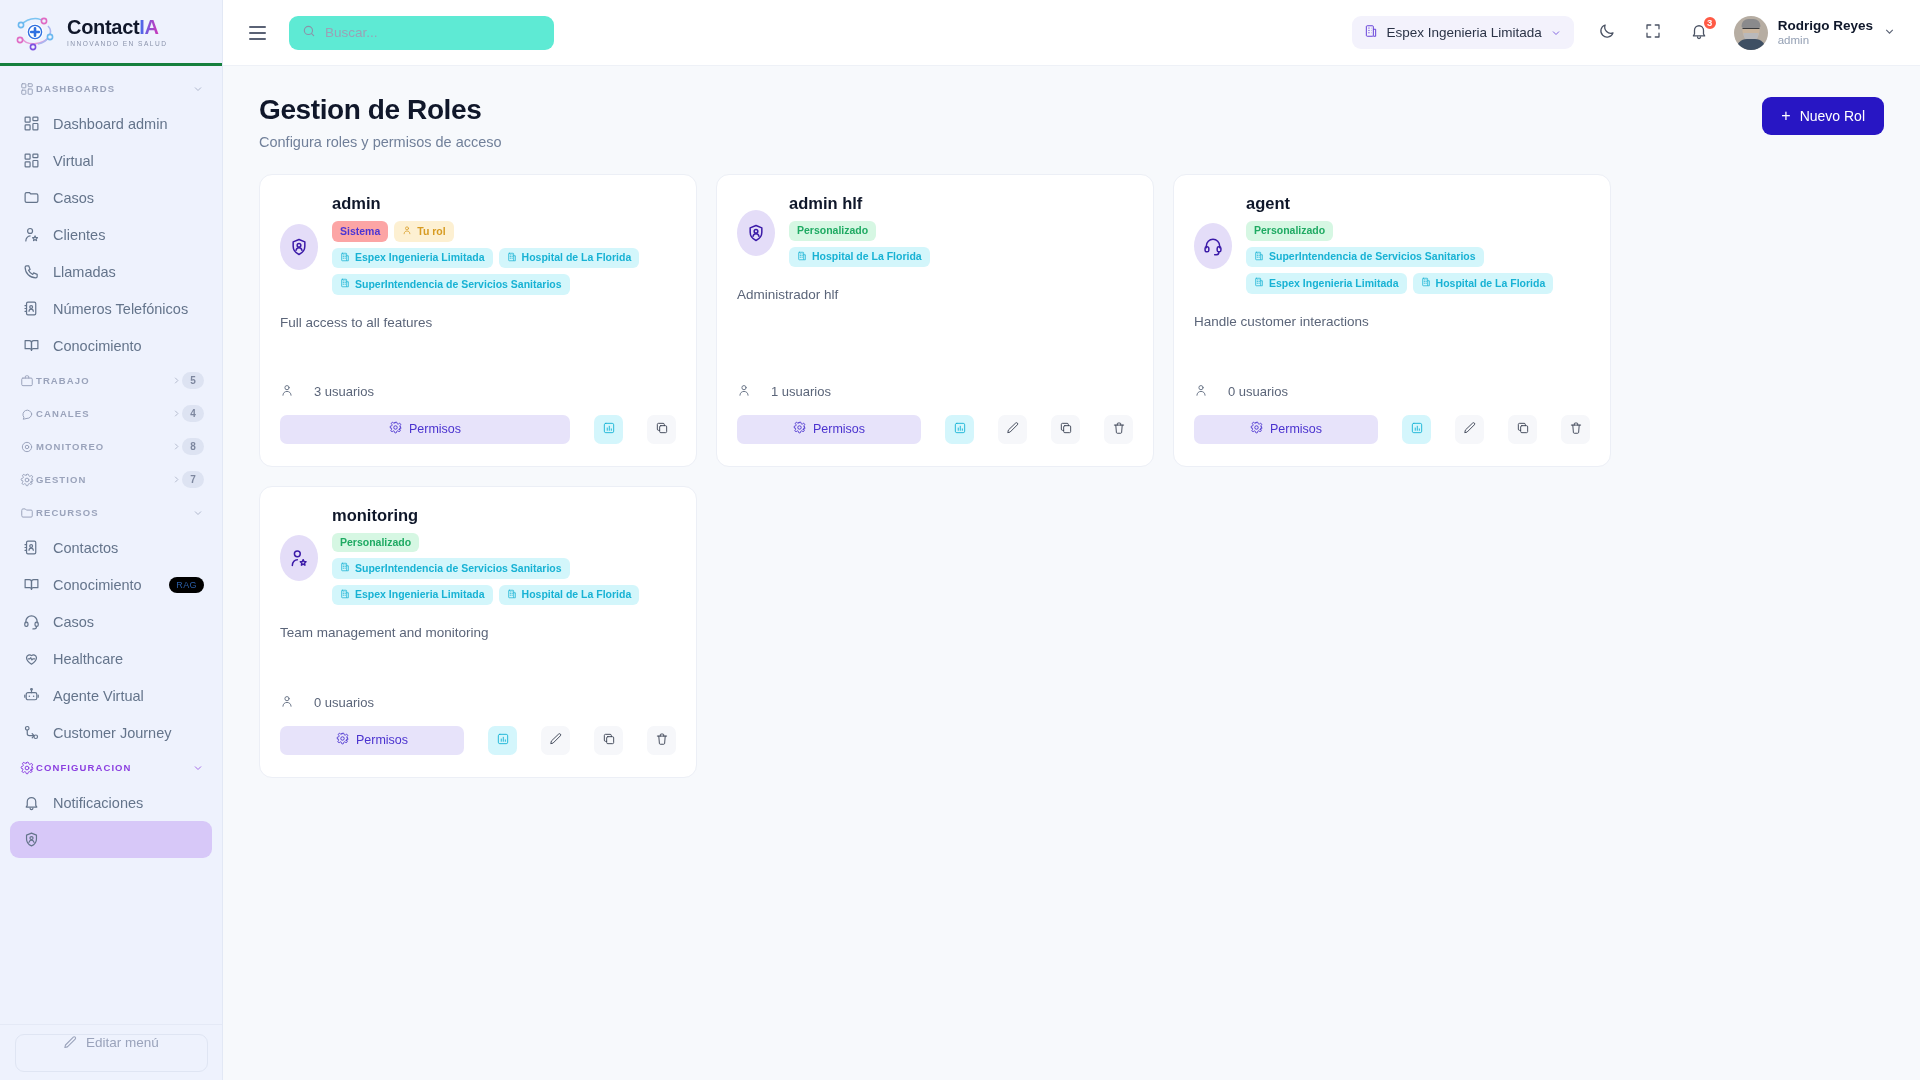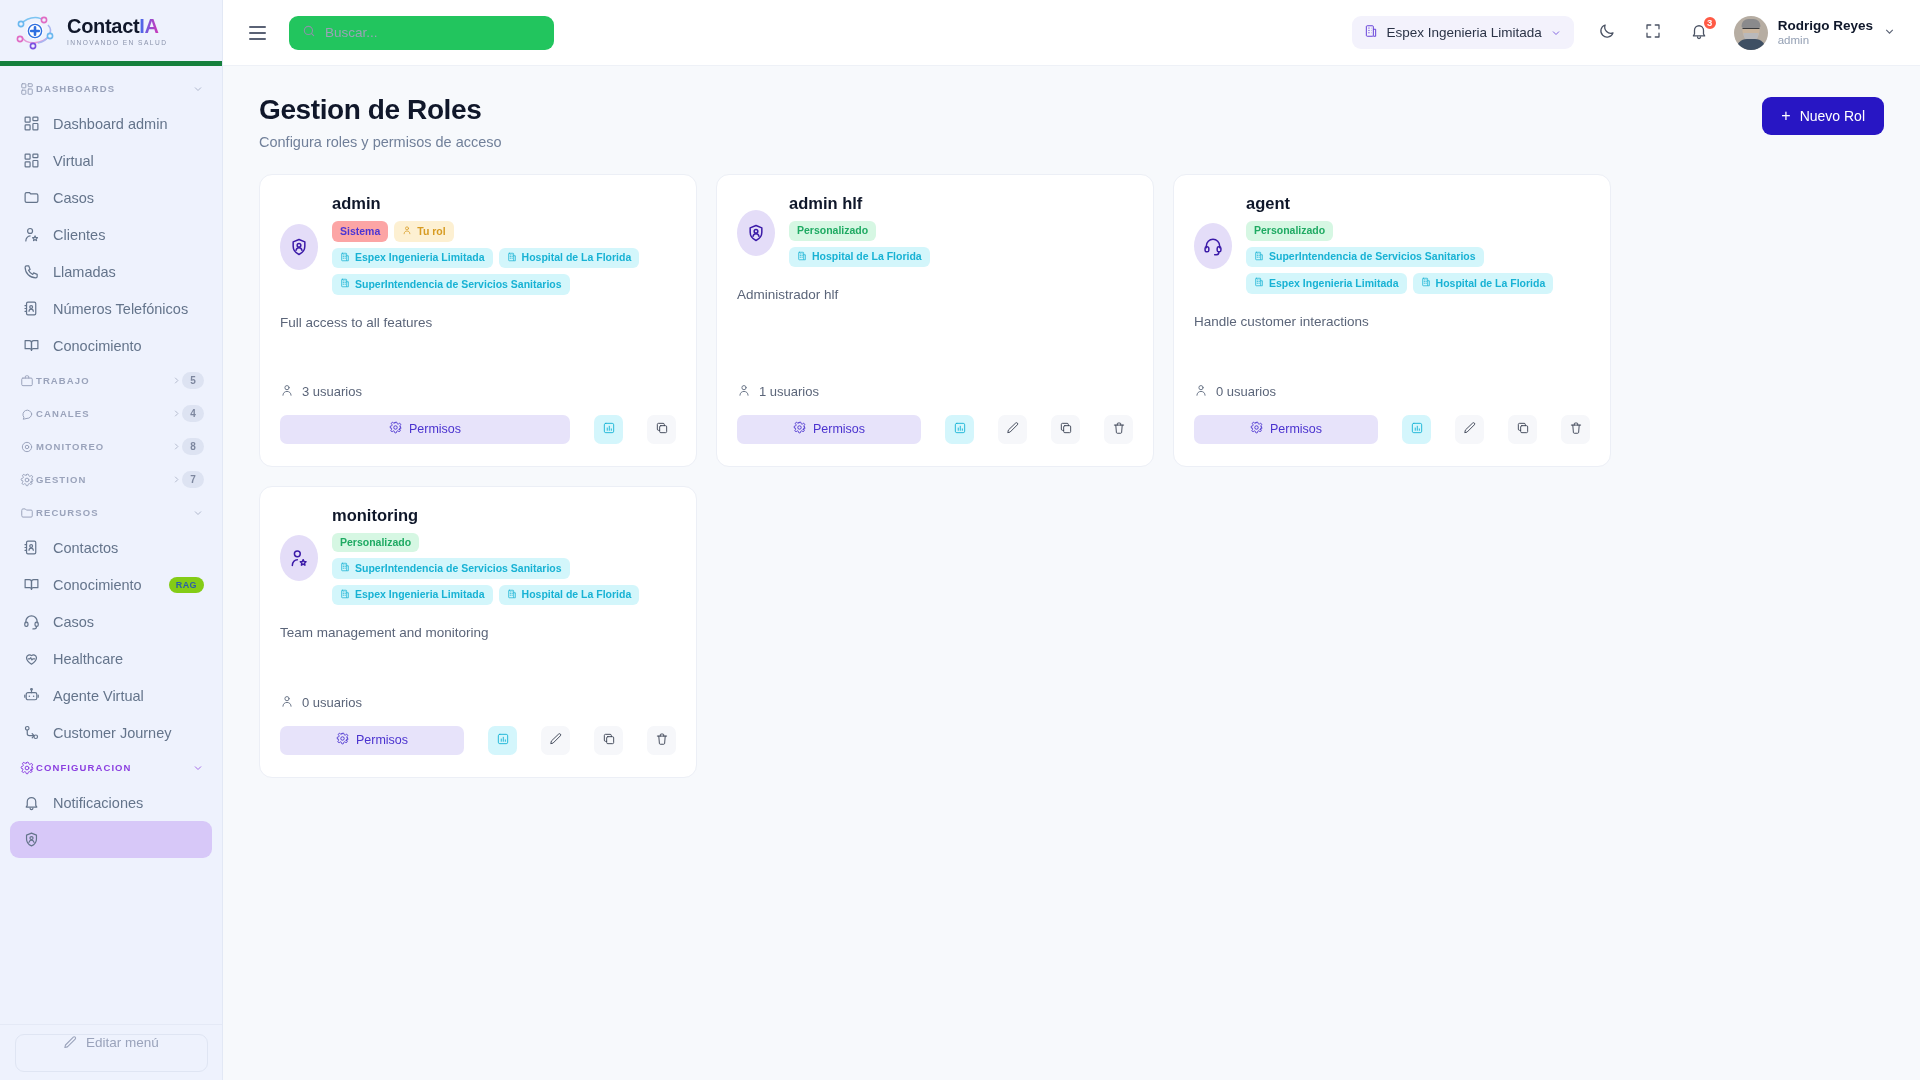--- a/index.html
+++ b/index.html
@@ -17,21 +17,21 @@
     background: #eef2fd;
     border-right: 1px solid #e2e8f5;
     display: flex; flex-direction: column;
     position: relative;
     flex: 0 0 223px;
   }
   .brand {
     height: 66px;
     display: flex; align-items: center; gap: 9px;
     padding: 16px 14px;
-    border-bottom: 5px solid #15803d;
+    border-bottom: 3px solid #15803d;
     flex: 0 0 66px;
   }
   .brand-logo { width: 44px; height: 40px; flex: 0 0 44px; position: relative; }
   .brand-text { display: flex; flex-direction: column; justify-content: center; }
   .brand-title { font-size: 20px; font-weight: 700; letter-spacing: -.3px; line-height: 1.05; color: #10172a; }
   .brand-title .ia { background: linear-gradient(90deg,#3c6df0,#d436b8); -webkit-background-clip: text; background-clip: text; color: transparent; }
   .brand-sub { font-size: 6.6px; letter-spacing: 1.45px; color: #8a93ab; margin-top: 2px; font-weight: 500; }
 
   .nav { flex: 1 1 auto; overflow: hidden; padding-top: 6px; }
   .nav-section {
@@ -54,22 +54,22 @@
   }
   .nav-item {
     display: flex; align-items: center; gap: 13px;
     height: 37px; margin: 0 10px 0 10px; padding: 0 8px 0 12px;
     border-radius: 9px; cursor: pointer;
     color: #64748b; font-size: 14.5px;
   }
   .nav-item .label { flex: 1 1 auto; }
   .nav-item.active { background: #d7c8f8; color: #3a1f72; }
   .rag-badge {
-    background: #84cc16; color: #2b5fa8;
-    font-size: 9px; font-weight: 700; letter-spacing: .4px;
+    background: #000000; color: #2b5fa8;
+    font-size: 9px; font-weight: 400; letter-spacing: .4px;
     padding: 3px 7px; border-radius: 9px;
   }
   .ico { width: 18px; height: 18px; display: flex; align-items: center; justify-content: center; flex: 0 0 18px; }
   .ico svg { width: 17px; height: 17px; stroke: #64748b; stroke-width: 1.7; fill: none; stroke-linecap: round; stroke-linejoin: round; }
   .nav-section .ico svg { width: 14px; height: 14px; stroke: #9aa3bb; }
 
   .sidebar-footer {
     flex: 0 0 56px; height: 56px;
     border-top: 1px solid #e4e9f6;
     display: flex; align-items: center; justify-content: center;
@@ -93,21 +93,21 @@
     padding: 0 24px 0 26px;
     border-bottom: 1px solid #eef1f7;
   }
   .hamburger { width: 26px; height: 26px; display: flex; flex-direction: column; justify-content: center; gap: 4px; cursor: pointer; margin-right: 14px; }
   .hamburger span { display:block; height: 2px; background: #5a6275; border-radius: 2px; }
   .hamburger span:nth-child(1){ width: 17px; }
   .hamburger span:nth-child(2){ width: 17px; }
   .hamburger span:nth-child(3){ width: 17px; }
   .search-box {
     width: 265px; height: 34px; border-radius: 9px;
-    background: #22c55e; display: flex; align-items: center; gap: 9px;
+    background: #5eead4; display: flex; align-items: center; gap: 9px;
     padding: 0 13px; cursor: text;
   }
   .search-box svg { width: 14px; height: 14px; stroke: #8b93a8; stroke-width: 1.9; fill: none; stroke-linecap: round; }
   .search-box input {
     border: none; outline: none; background: transparent;
     font-size: 13.5px; color: #3c4559; width: 100%;
     font-family: inherit;
   }
   .search-box input::placeholder { color: #9aa2b6; }
   .topbar-right { margin-left: auto; display: flex; align-items: center; gap: 20px; }
@@ -184,21 +184,21 @@
     padding: 4px 8px; display: inline-flex; align-items: center; gap: 5px;
     line-height: 1.1; white-space: nowrap;
   }
   .badge.sistema { background: #fca5a5; color: #4c36d4; }
   .badge.personalizado { background: #d6f7e3; color: #1faa63; }
   .badge.turol { background: #fdf0d2; color: #d79b22; }
   .badge.org { background: #d3f6fb; color: #18b2d4; }
   .badge svg { width: 10px; height: 10px; stroke: currentColor; stroke-width: 1.8; fill: none; stroke-linecap: round; stroke-linejoin: round; }
   .role-desc { font-size: 13.5px; color: #5b6579; margin-top: 14px; }
   .card-spacer { flex: 1 1 auto; min-height: 14px; }
-  .users-row { display: flex; align-items: center; gap: 8px; font-size: 13px; color: #5b6579; margin-bottom: 15px; margin-top: 39px; }
+  .users-row { display: flex; align-items: center; gap: 20px; font-size: 13px; color: #5b6579; margin-bottom: 15px; margin-top: 39px; }
   .users-row svg { width: 14px; height: 14px; stroke: #6b7689; stroke-width: 1.7; fill: none; stroke-linecap: round; stroke-linejoin: round; }
   .actions { display: flex; align-items: center; gap: 24px; }
   .permisos-btn {
     flex: 1 1 auto; height: 29px; border-radius: 7px;
     background: #e7e3fa; color: #4b33cf; border: none;
     font-size: 12.5px; font-weight: 500; cursor: pointer;
     display: flex; align-items: center; justify-content: center; gap: 7px;
     font-family: inherit;
   }
   .permisos-btn svg { width: 13px; height: 13px; stroke: #4b33cf; stroke-width: 1.7; fill: none; }

